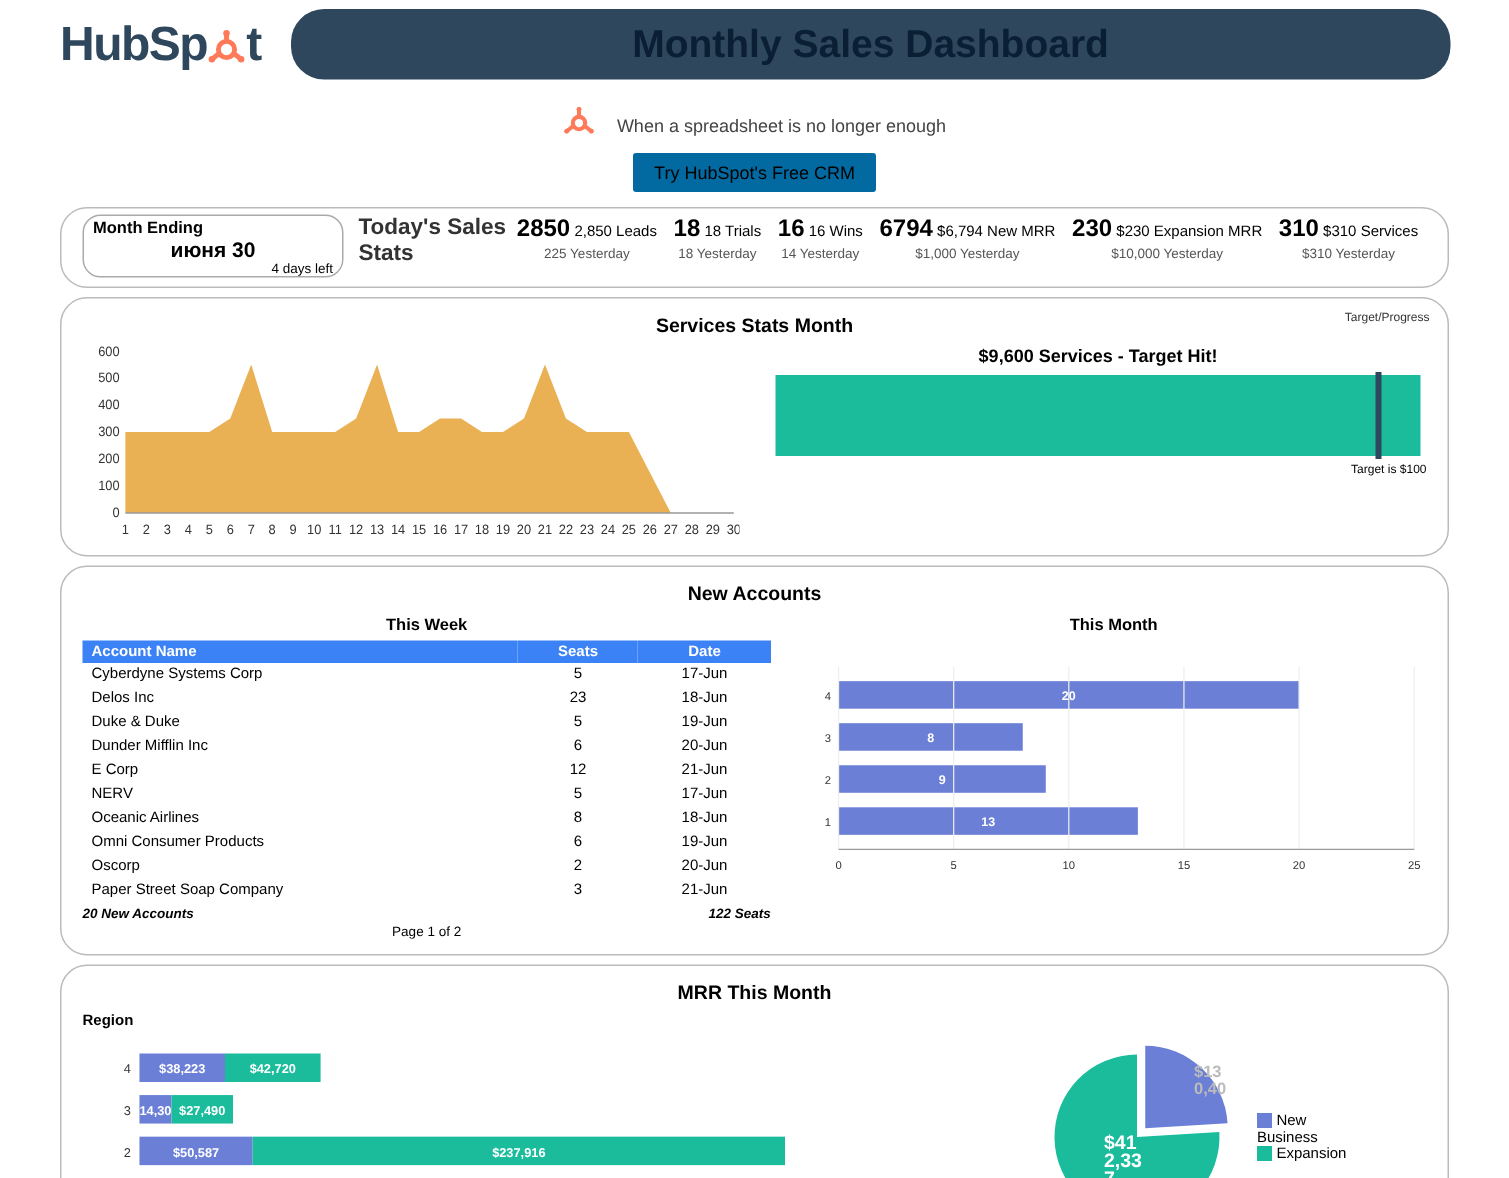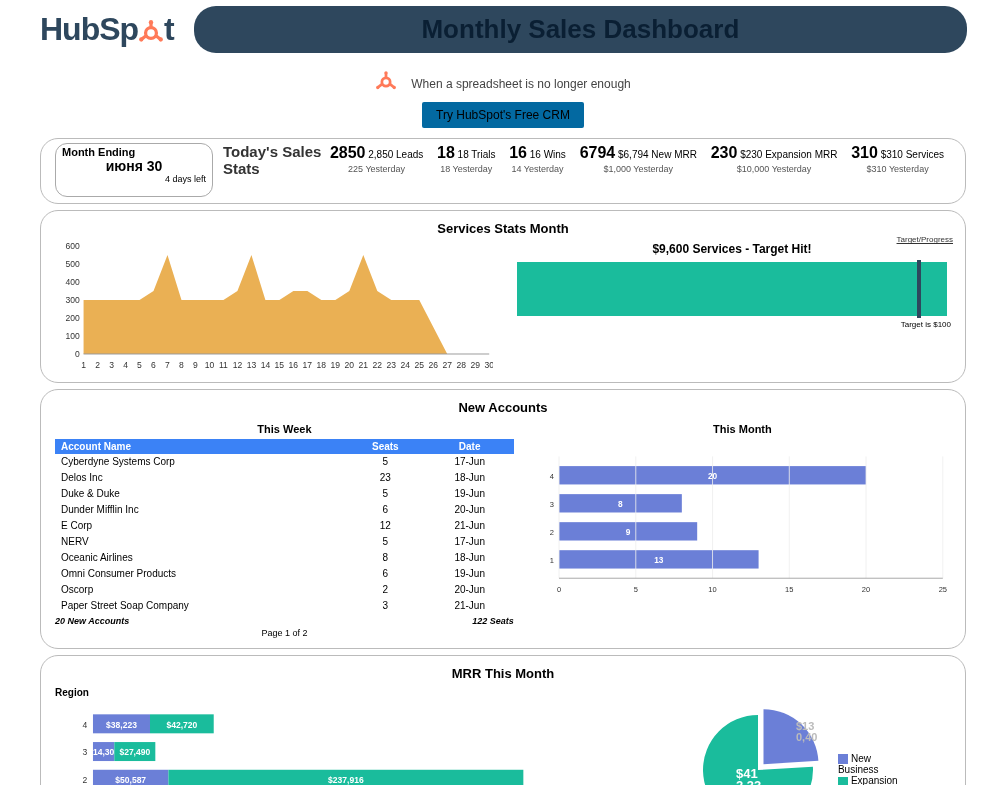--- a/index.html
+++ b/index.html
@@ -15,32 +15,32 @@
 
   .promo { text-align: center; margin: 18px 0 10px; font-size: 12px; color: #444; display: flex; flex-direction: column; align-items: center; gap: 6px;}
   .promo-row { display:flex; align-items:center; gap:14px; }
   .promo .try-btn { display: inline-block; background: #0369a1; color: #000; border: none; padding: 6px 14px; font-size: 12px; border-radius: 2px; cursor: pointer; line-height: 1.2; }
 
   
   .panel { border: 1px solid #bbb; border-radius: 18px; margin: 6px 40px; padding: 8px 14px 10px; position: relative; }
   .panel.thin { padding: 4px 14px 6px; }
 
   .stats-row { display: flex; align-items: flex-start; }
-  .month-box { width: 158px; border: 1px solid #aaa; border-radius: 12px; padding: 2px 6px 12px; text-align: center; margin-right: 10px;}
+  .month-box { width: 174px; border: 1px solid #aaa; border-radius: 12px; padding: 2px 6px 0; text-align: center; margin-right: 10px;}
   .month-box .hdr { font-size: 11px; font-weight: 700; text-align: left; }
   .month-box .val { font-size: 14px; font-weight: 700; }
   .month-box .sub { font-size: 9px; text-align: right; }
   .stats-title { font-size: 15px; font-weight:700; color:#333; width:100px; }
   .stat-cells { flex:1; display:flex; justify-content:space-around; }
   .stat-cell { text-align:center; font-size:10px; line-height:1.3;}
   .stat-cell .n { font-weight:700; font-size:16px;}
   .stat-cell .sub { color:#555; font-size:9px;}
 
   .section-title { text-align:center; font-size:13px; font-weight:700; padding: 2px 0 6px;}
-  .right-note { position:absolute; right:12px; top:24px; font-size:8px; color:#333;text-decoration:underline;}
+  .right-note { position:absolute; right:12px; top:8px; font-size:8px; color:#333;}
 
   
   .svc-row { display:flex; gap:20px; align-items:flex-start;}
   .area-chart { flex:1; position:relative; height:130px;}
   .svc-target { flex:1; text-align:center;}
   .svc-target .caption{font-size:12px; font-weight:700; margin-bottom:6px;}
   .svc-bar{height:54px; background:#1abc9c; position:relative; margin:0 4px;}
   .svc-bar::after{content:""; position:absolute; right:6%; top:-2px; bottom:-2px; width:4px; background:#2e475d;}
   .svc-foot { font-size:8px; text-align:right; margin-top:4px;}
 

